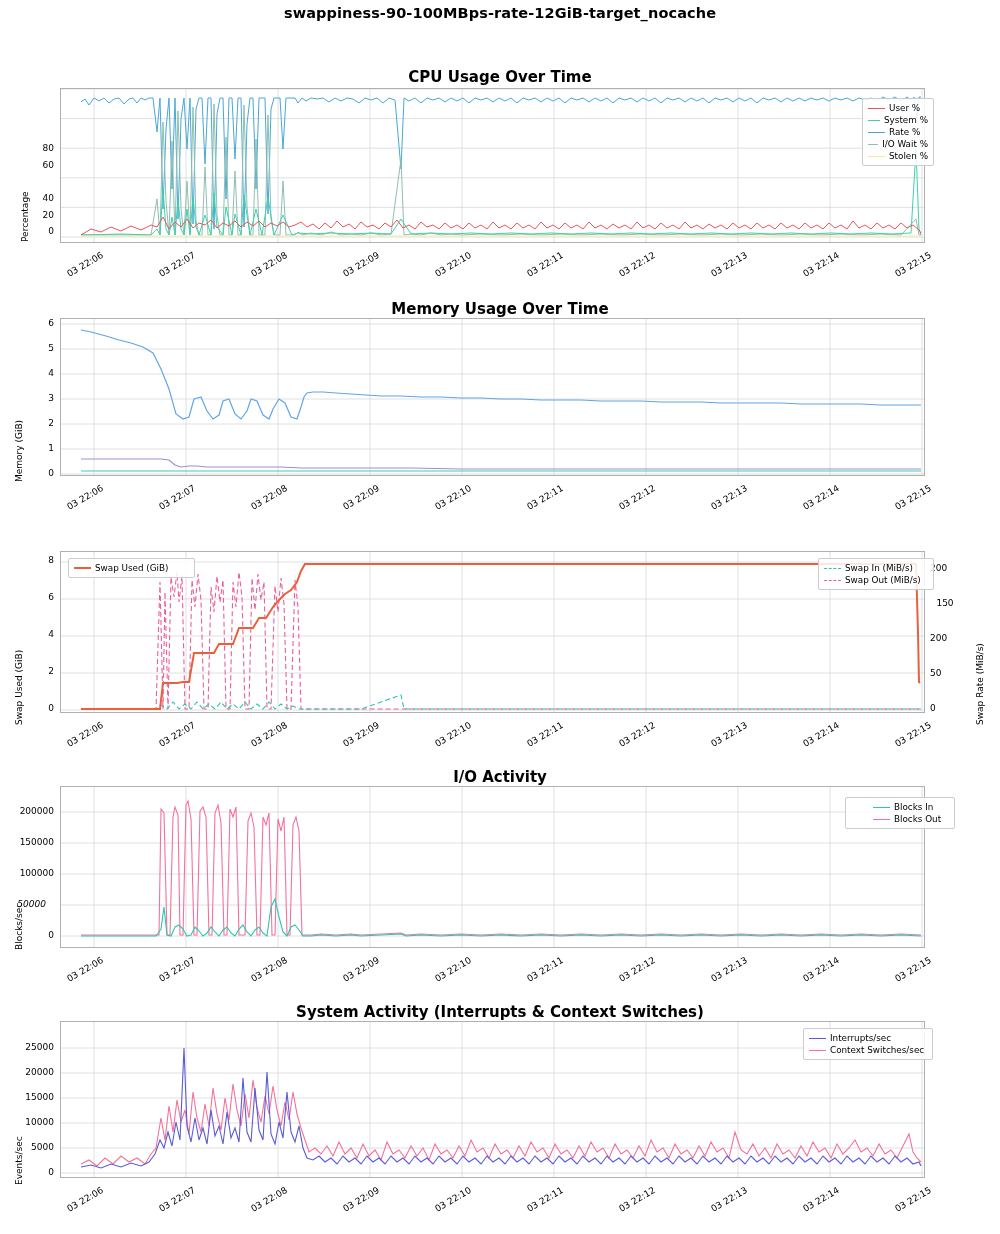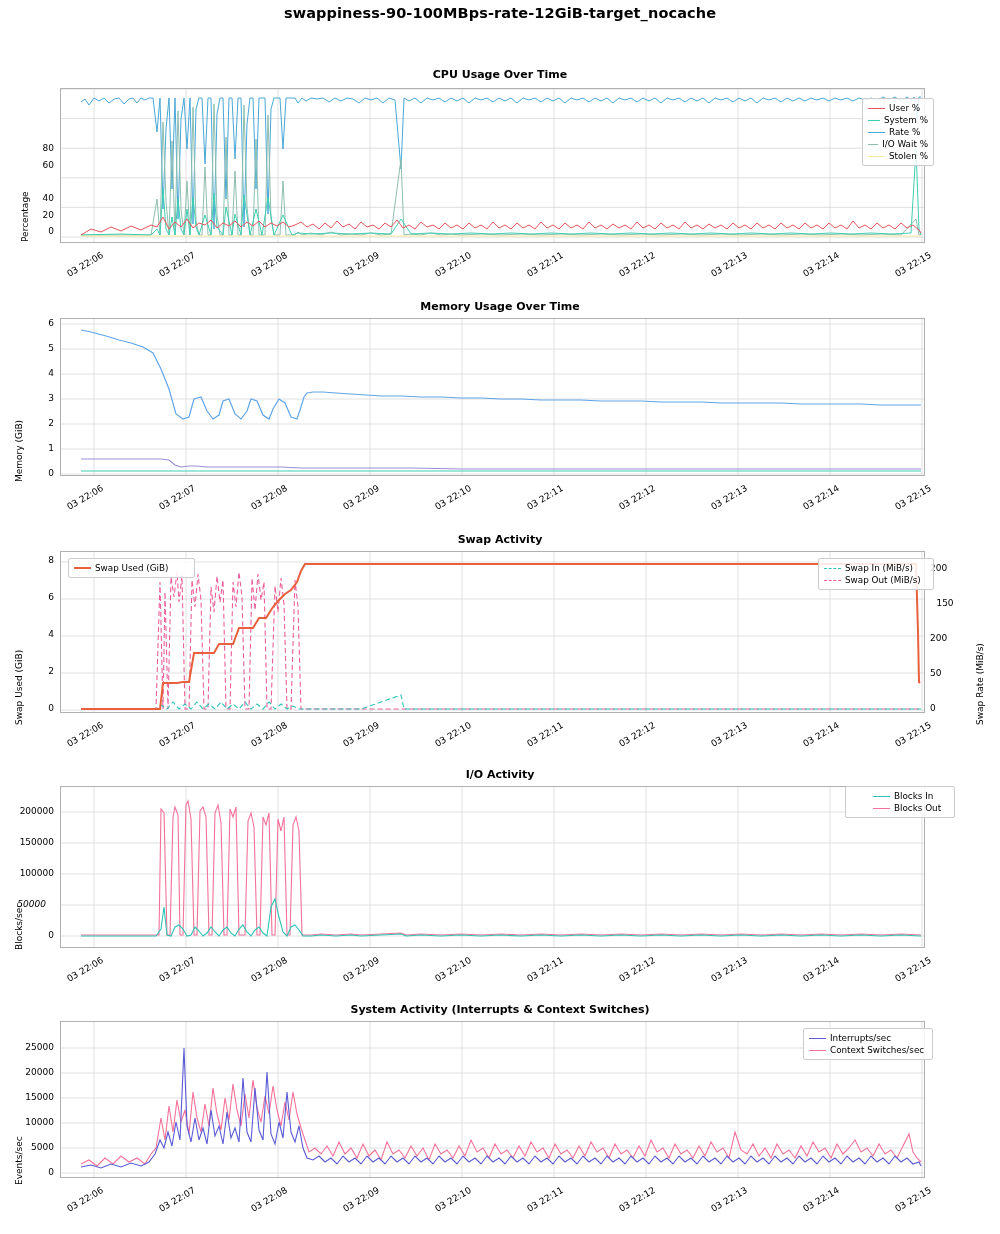--- a/index.html
+++ b/index.html
@@ -11,21 +11,21 @@
     overflow:hidden;
   }
   .figure{width:1000px;height:1234px;position:relative;}
   .fig-title{
     position:absolute;top:5px;left:0;width:1000px;text-align:center;
     font-size:14.5px;font-weight:bold;letter-spacing:.1px;
   }
   .panel{position:absolute;left:0;width:1000px;}
   .panel-title{
     position:absolute;left:0;width:1000px;text-align:center;
-    font-size:11px;font-weight:bold;
+    font-size:15px;font-weight:bold;
   }
   .axes{position:absolute;border:1px solid #b0b0b0;background:#fff;box-sizing:border-box;}
   .axes svg{display:block;}
   .ylabel{
     position:absolute;font-size:9px;color:#000;
     transform:rotate(-90deg);transform-origin:left top;white-space:nowrap;
   }
   .ytick{
     position:absolute;font-size:9px;text-align:right;white-space:nowrap;
     transform:translateY(-50%);
@@ -178,21 +178,20 @@
     <div class="xtick" style="left:316px;top:191px;width:60px;">03 22:09</div>
     <div class="xtick" style="left:408px;top:191px;width:60px;">03 22:10</div>
     <div class="xtick" style="left:500px;top:191px;width:60px;">03 22:11</div>
     <div class="xtick" style="left:592px;top:191px;width:60px;">03 22:12</div>
     <div class="xtick" style="left:684px;top:191px;width:60px;">03 22:13</div>
     <div class="xtick" style="left:776px;top:191px;width:60px;">03 22:14</div>
     <div class="xtick" style="left:868px;top:191px;width:60px;">03 22:15</div>
   </div>
 
   <div class="panel" style="top:525px;height:225px;">
-    <div class="panel-title" style="top:8px;">Swap Activity</div>
     <div class="ylabel" style="left:14px;top:200px;">Swap Used (GiB)</div>
     <div class="ylabel" style="left:975px;top:200px;">Swap Rate (MiB/s)</div>
 
     <div class="ytick" style="left:34px;top:183px;width:20px;">0</div>
     <div class="ytick" style="left:34px;top:146px;width:20px;">2</div>
     <div class="ytick" style="left:34px;top:109px;width:20px;">4</div>
     <div class="ytick" style="left:34px;top:72px;width:20px;">6</div>
     <div class="ytick" style="left:34px;top:35px;width:20px;">8</div>
 
     <div class="ytick right" style="left:930px;top:183px;width:30px;">0</div>
@@ -288,21 +287,21 @@
           <line x1="769" y1="0" x2="769" y2="160"></line>
           <line x1="861" y1="0" x2="861" y2="160"></line>
         </g>
 
         <polyline fill="none" stroke="#f4729a" stroke-width="1.1" points="20,148 95,148 98,148 100,22 103,26 106,148 109,148 112,30 114,20 117,28 119,148 122,148 125,18 127,14 130,32 133,148 136,148 139,24 142,20 145,30 148,148 151,148 154,26 157,18 160,36 163,148 166,148 169,22 172,30 175,20 178,148 181,148 184,148 187,34 190,26 193,40 196,148 199,148 202,30 205,38 208,26 211,148 214,148 217,32 220,44 223,30 226,148 229,148 232,38 235,30 238,44 241,148 245,148 250,148 260,147 275,148 290,147 300,148 320,147 340,146 345,148 360,147 380,148 400,147 420,148 440,147 460,148 480,147 500,148 520,147 540,148 560,147 580,148 600,147 620,148 640,147 660,148 680,147 700,148 720,147 740,148 760,147 780,148 800,147 820,148 840,147 860,148"></polyline>
 
         <polyline fill="none" stroke="#2ec4b6" stroke-width="1.1" points="20,149 95,149 100,142 103,120 106,148 110,149 114,140 118,138 122,142 126,149 130,148 134,140 138,144 142,149 146,146 150,140 154,145 158,149 162,143 166,140 170,146 174,149 178,142 182,138 186,145 190,149 194,143 198,140 202,146 206,149 210,120 214,112 218,130 222,145 226,149 230,140 234,138 238,143 242,149 250,149 260,148 275,149 290,148 300,149 320,148 340,147 345,149 360,148 380,149 400,148 420,149 440,148 460,149 480,148 500,149 520,148 540,149 560,148 580,149 600,148 620,149 640,148 660,149 680,148 700,149 720,148 740,149 760,148 780,149 800,148 820,149 840,148 860,149"></polyline>
       </svg>
     </div>
 
-    <div class="legend" style="left:845px;top:26px;width:76px;padding-left:27px;">
+    <div class="legend" style="left:845px;top:37px;width:76px;padding-left:27px;">
       <div class="row">
           <span class="swatch" style="border-top-color:#2ec4b6;"></span>
           <span class="lbl">Blocks In</span>
         </div>
       <div class="row">
           <span class="swatch" style="border-top-color:#f4729a;"></span>
           <span class="lbl">Blocks Out</span>
         </div>
     </div>
 

